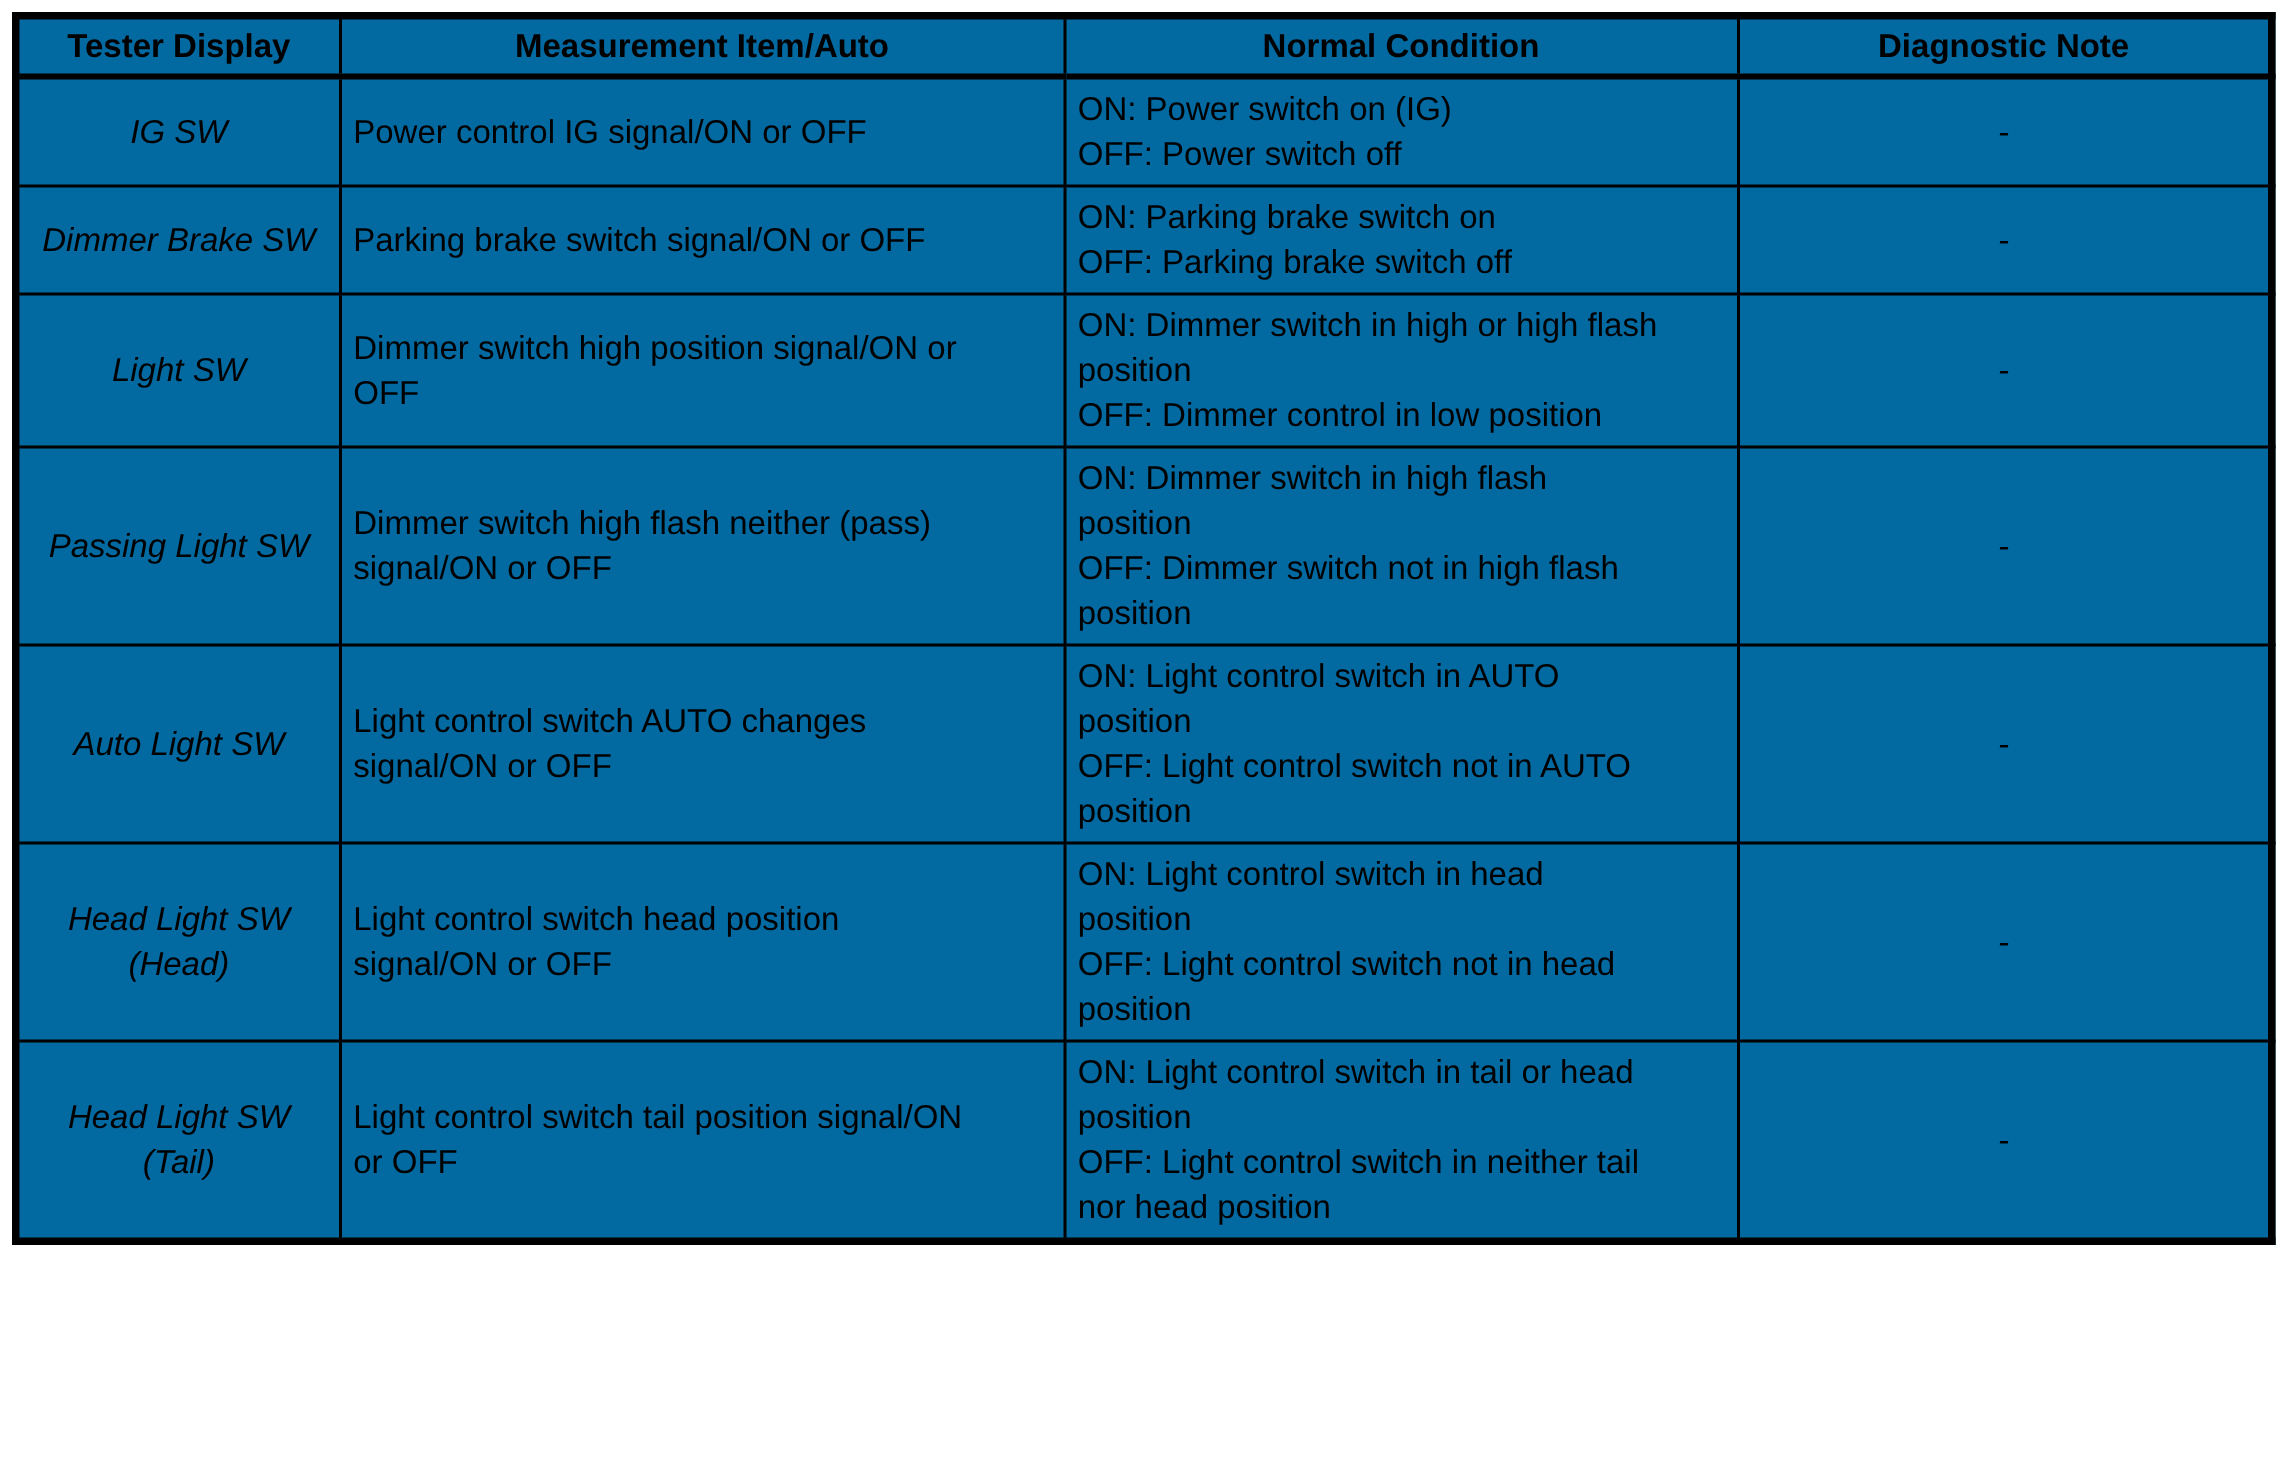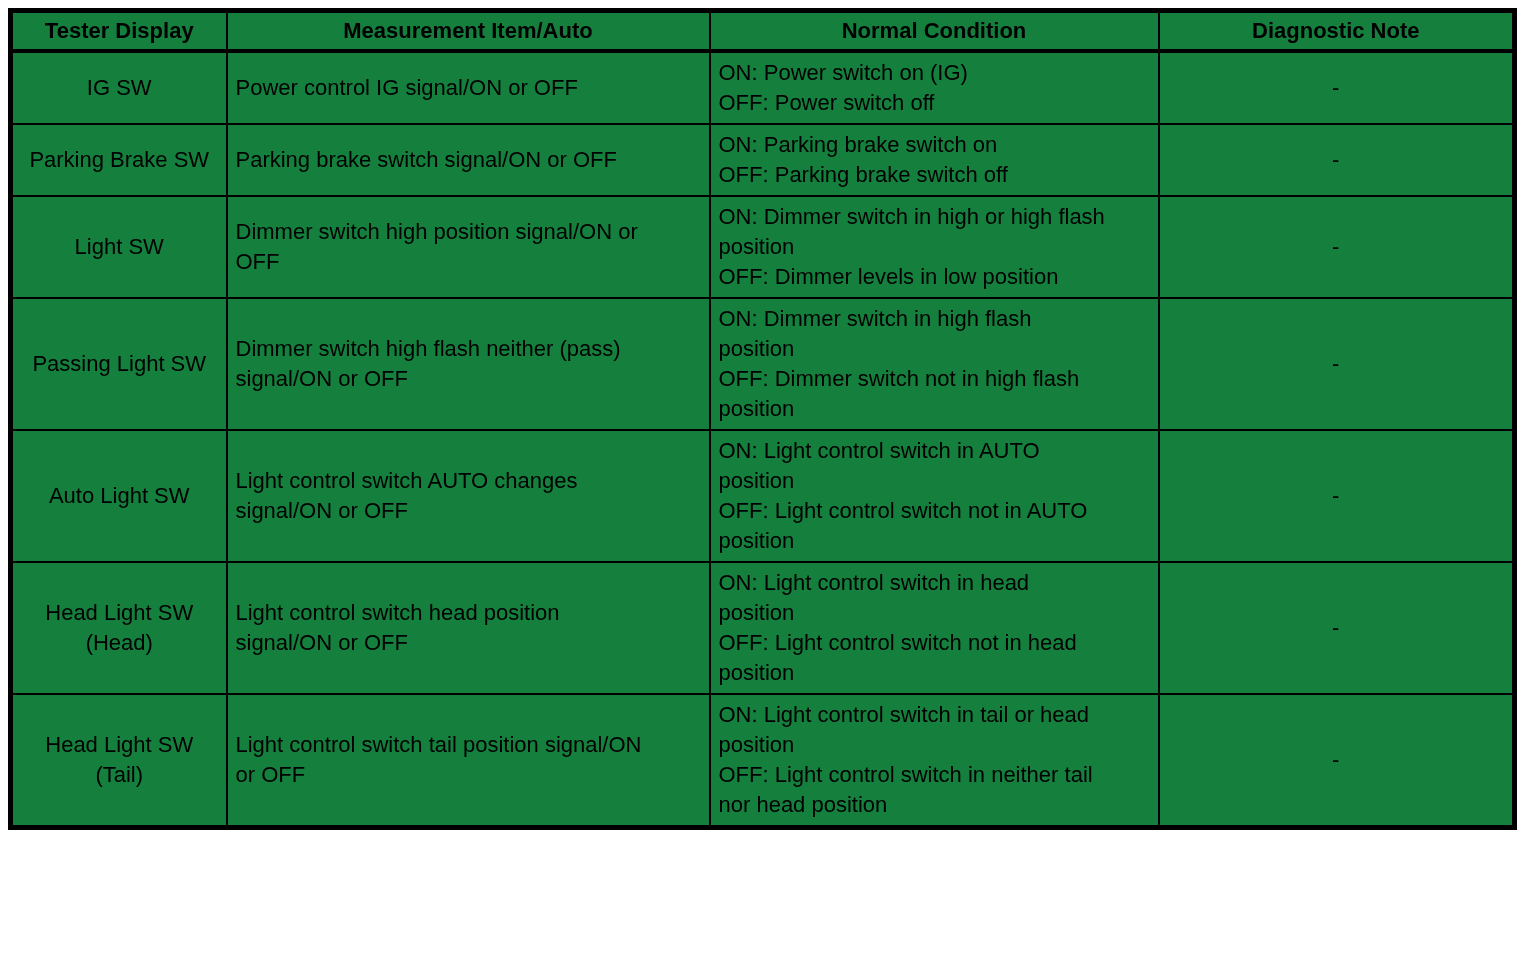--- a/index.html
+++ b/index.html
@@ -14,21 +14,21 @@
     height: 976px;
     box-sizing: border-box;
     padding: 8px;
     background: #ffffff;
   }
   table.diag {
     border-collapse: collapse;
     table-layout: fixed;
     width: 1504px;
     border: 5px solid #000000;
-    background: #15803d;
+    background: #0369a1;
   }
   col.c1 { width: 216px; }
   col.c2 { width: 483px; }
   col.c3 { width: 449px; }
   col.c4 { width: 356px; }
   th {
     border: 2px solid #000000;
     border-bottom: 4px solid #000000;
     font-size: 22px;
     font-weight: bold;
@@ -41,20 +41,21 @@
     border: 2px solid #000000;
     font-size: 22px;
     line-height: 30px;
     vertical-align: middle;
     white-space: pre-line;
     padding: 5px 8px;
   }
   td.center {
     text-align: center;
     padding: 5px 2px;
+    font-style: italic;
   }
   td.left {
     text-align: left;
   }
 </style>
 </head>
 <body>
 
 <div class="page">
   <table class="diag">
@@ -74,33 +75,33 @@
     </thead>
     <tbody>
       <tr>
         <td class="center">IG SW</td>
         <td class="left">Power control IG signal/ON or OFF</td>
         <td class="left">ON: Power switch on (IG)
 OFF: Power switch off</td>
         <td class="center">-</td>
       </tr>
       <tr>
-        <td class="center">Parking Brake SW</td>
+        <td class="center">Dimmer Brake SW</td>
         <td class="left">Parking brake switch signal/ON or OFF</td>
         <td class="left">ON: Parking brake switch on
 OFF: Parking brake switch off</td>
         <td class="center">-</td>
       </tr>
       <tr>
         <td class="center">Light SW</td>
         <td class="left">Dimmer switch high position signal/ON or
 OFF</td>
         <td class="left">ON: Dimmer switch in high or high flash
 position
-OFF: Dimmer levels in low position</td>
+OFF: Dimmer control in low position</td>
         <td class="center">-</td>
       </tr>
       <tr>
         <td class="center">Passing Light SW</td>
         <td class="left">Dimmer switch high flash neither (pass)
 signal/ON or OFF</td>
         <td class="left">ON: Dimmer switch in high flash
 position
 OFF: Dimmer switch not in high flash
 position</td>

